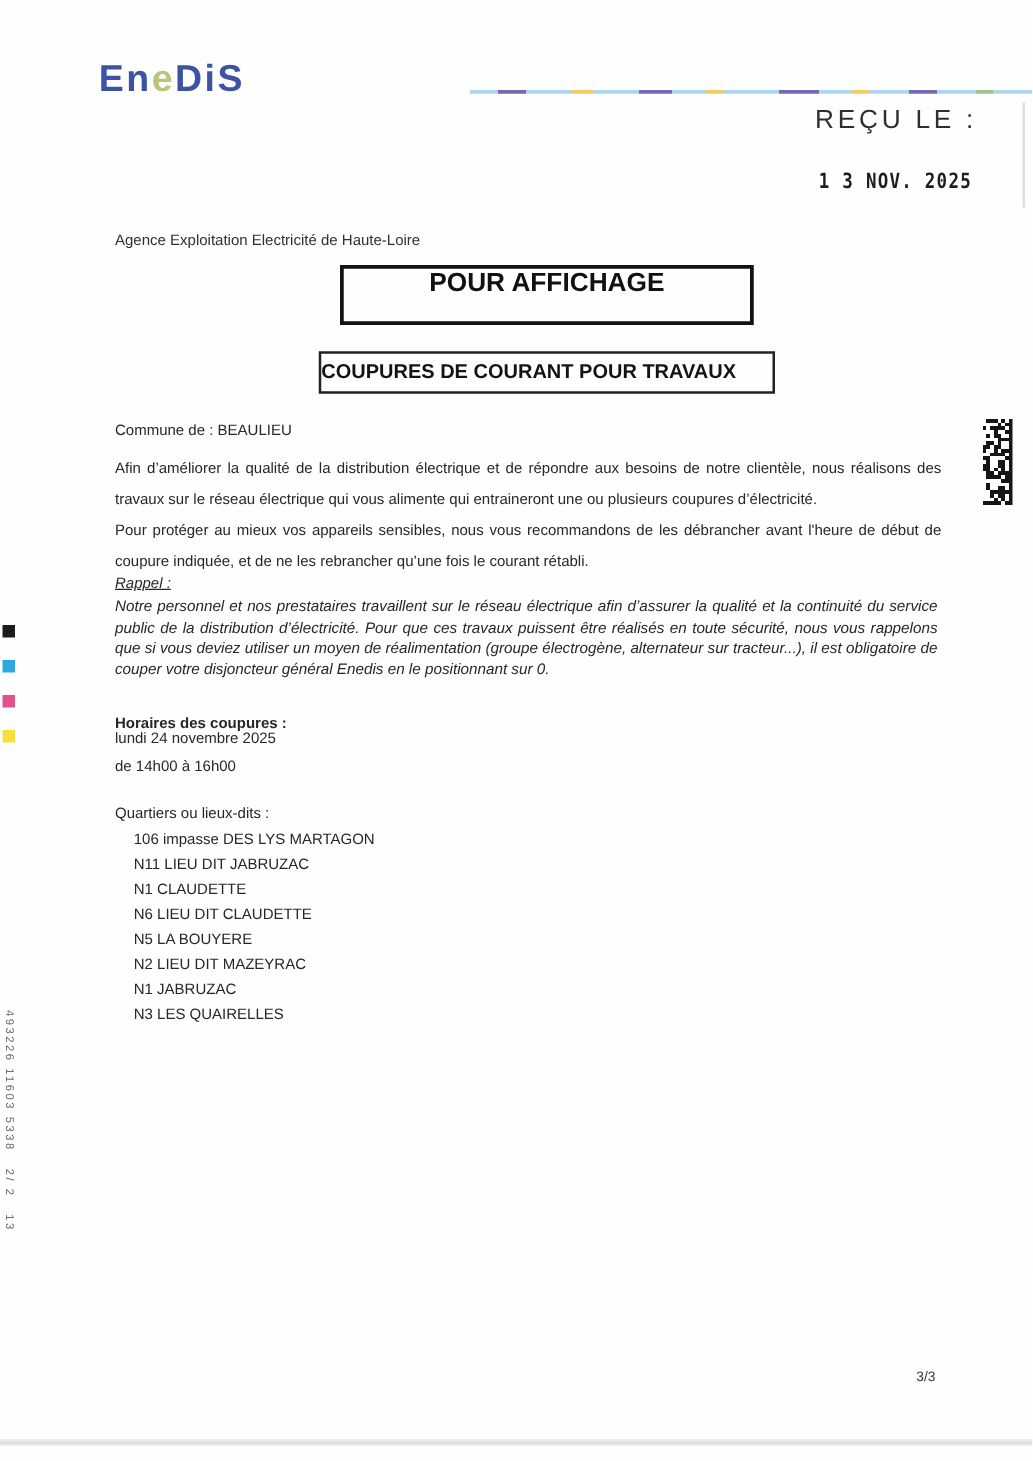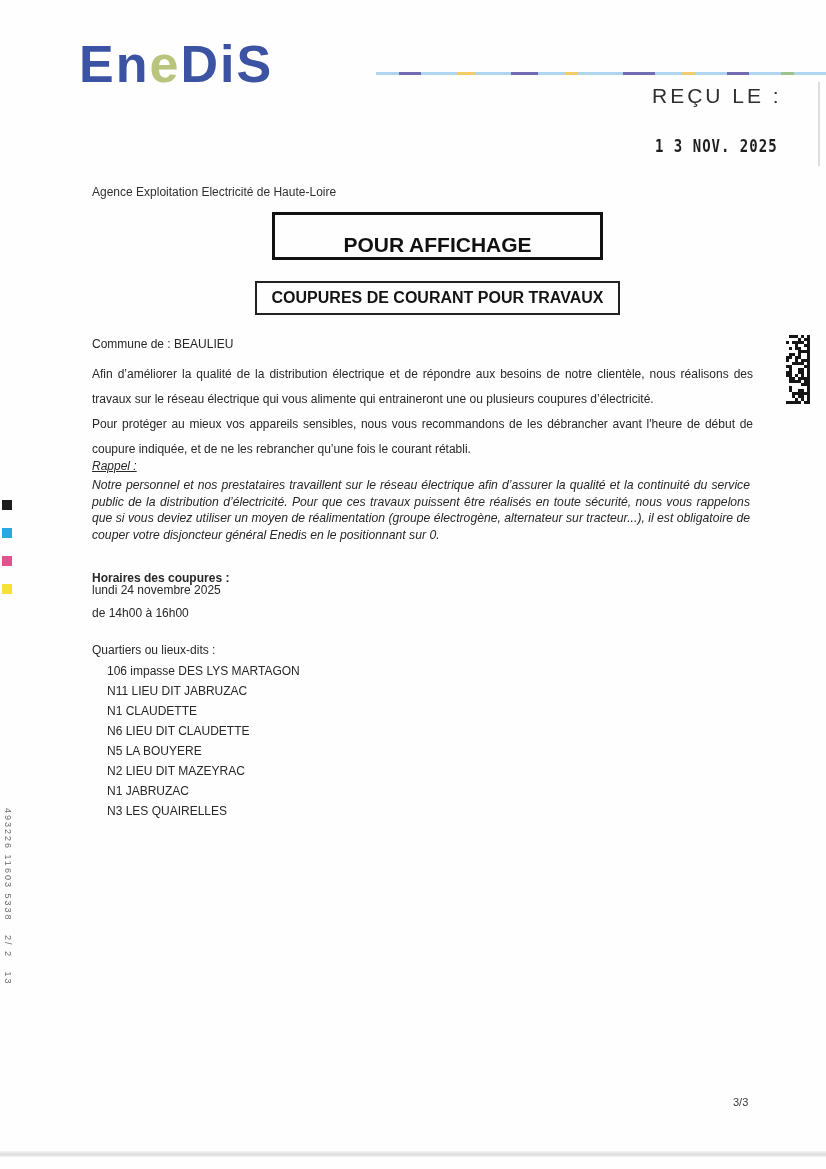--- a/index.html
+++ b/index.html
@@ -7,21 +7,21 @@
     position:relative;
     width:826px;height:1169px;
     background:#fefefe;
     overflow:hidden;
     font-family:"Liberation Sans",sans-serif;
     color:#272727;
   }
   
   .logo{
     position:absolute;left:79px;top:42px;
-    font-size:52px;line-height:44px;font-weight:800;
+    font-size:30px;line-height:44px;font-weight:800;
     letter-spacing:2px;
     font-family:"Liberation Sans",sans-serif;
   }
   .logo .blue{color:#3c53a4;}
   .logo .green{color:#b9c47c;}
   .sep-line{
     position:absolute;left:376px;top:72px;width:450px;height:3px;
     background:linear-gradient(90deg,
       #9fd0ec 0%,#9fd0ec 5%,#5a51a5 5%,#5a51a5 10%,
       #9fd0ec 10%,#9fd0ec 18%,#f0c24c 18%,#f0c24c 22%,
@@ -42,27 +42,27 @@
     position:absolute;left:655px;top:136px;
     font-family:"DejaVu Sans Mono",monospace;
     font-size:14px;font-weight:700;letter-spacing:1px;color:#1e1e1e;
     transform:scaleY(1.2);transform-origin:left top;
   }
   .agency{position:absolute;left:92px;top:185px;font-size:12px;color:#303030;}
   
   .banner1{
     position:absolute;left:272px;top:212px;width:325px;height:42px;
     border:3px solid #121212;
-    display:flex;align-items:flex-end;justify-content:center;
+    display:flex;align-items:flex-start;justify-content:center;
     font-size:21px;font-weight:700;color:#111;
   }
   .banner2{
     position:absolute;left:255px;top:281px;width:361px;height:30px;
     border:2px solid #222;
-    display:flex;align-items:center;justify-content:center;
+    display:flex;align-items:center;
     font-size:16px;font-weight:700;color:#131313;
   }
   
   .txt{position:absolute;left:92px;font-size:12px;color:#272727;}
   .commune{top:337px;}
   .para1{top:362px;width:661px;line-height:25px;text-align:justify;}
   .para2{top:412px;width:661px;line-height:25px;text-align:justify;}
   .rappel-label{top:459px;font-style:italic;text-decoration:underline;}
   .rappel-text{top:477px;width:658px;font-style:italic;font-size:12.2px;line-height:16.5px;text-align:justify;}
   .horaires{top:571px;font-weight:700;}

